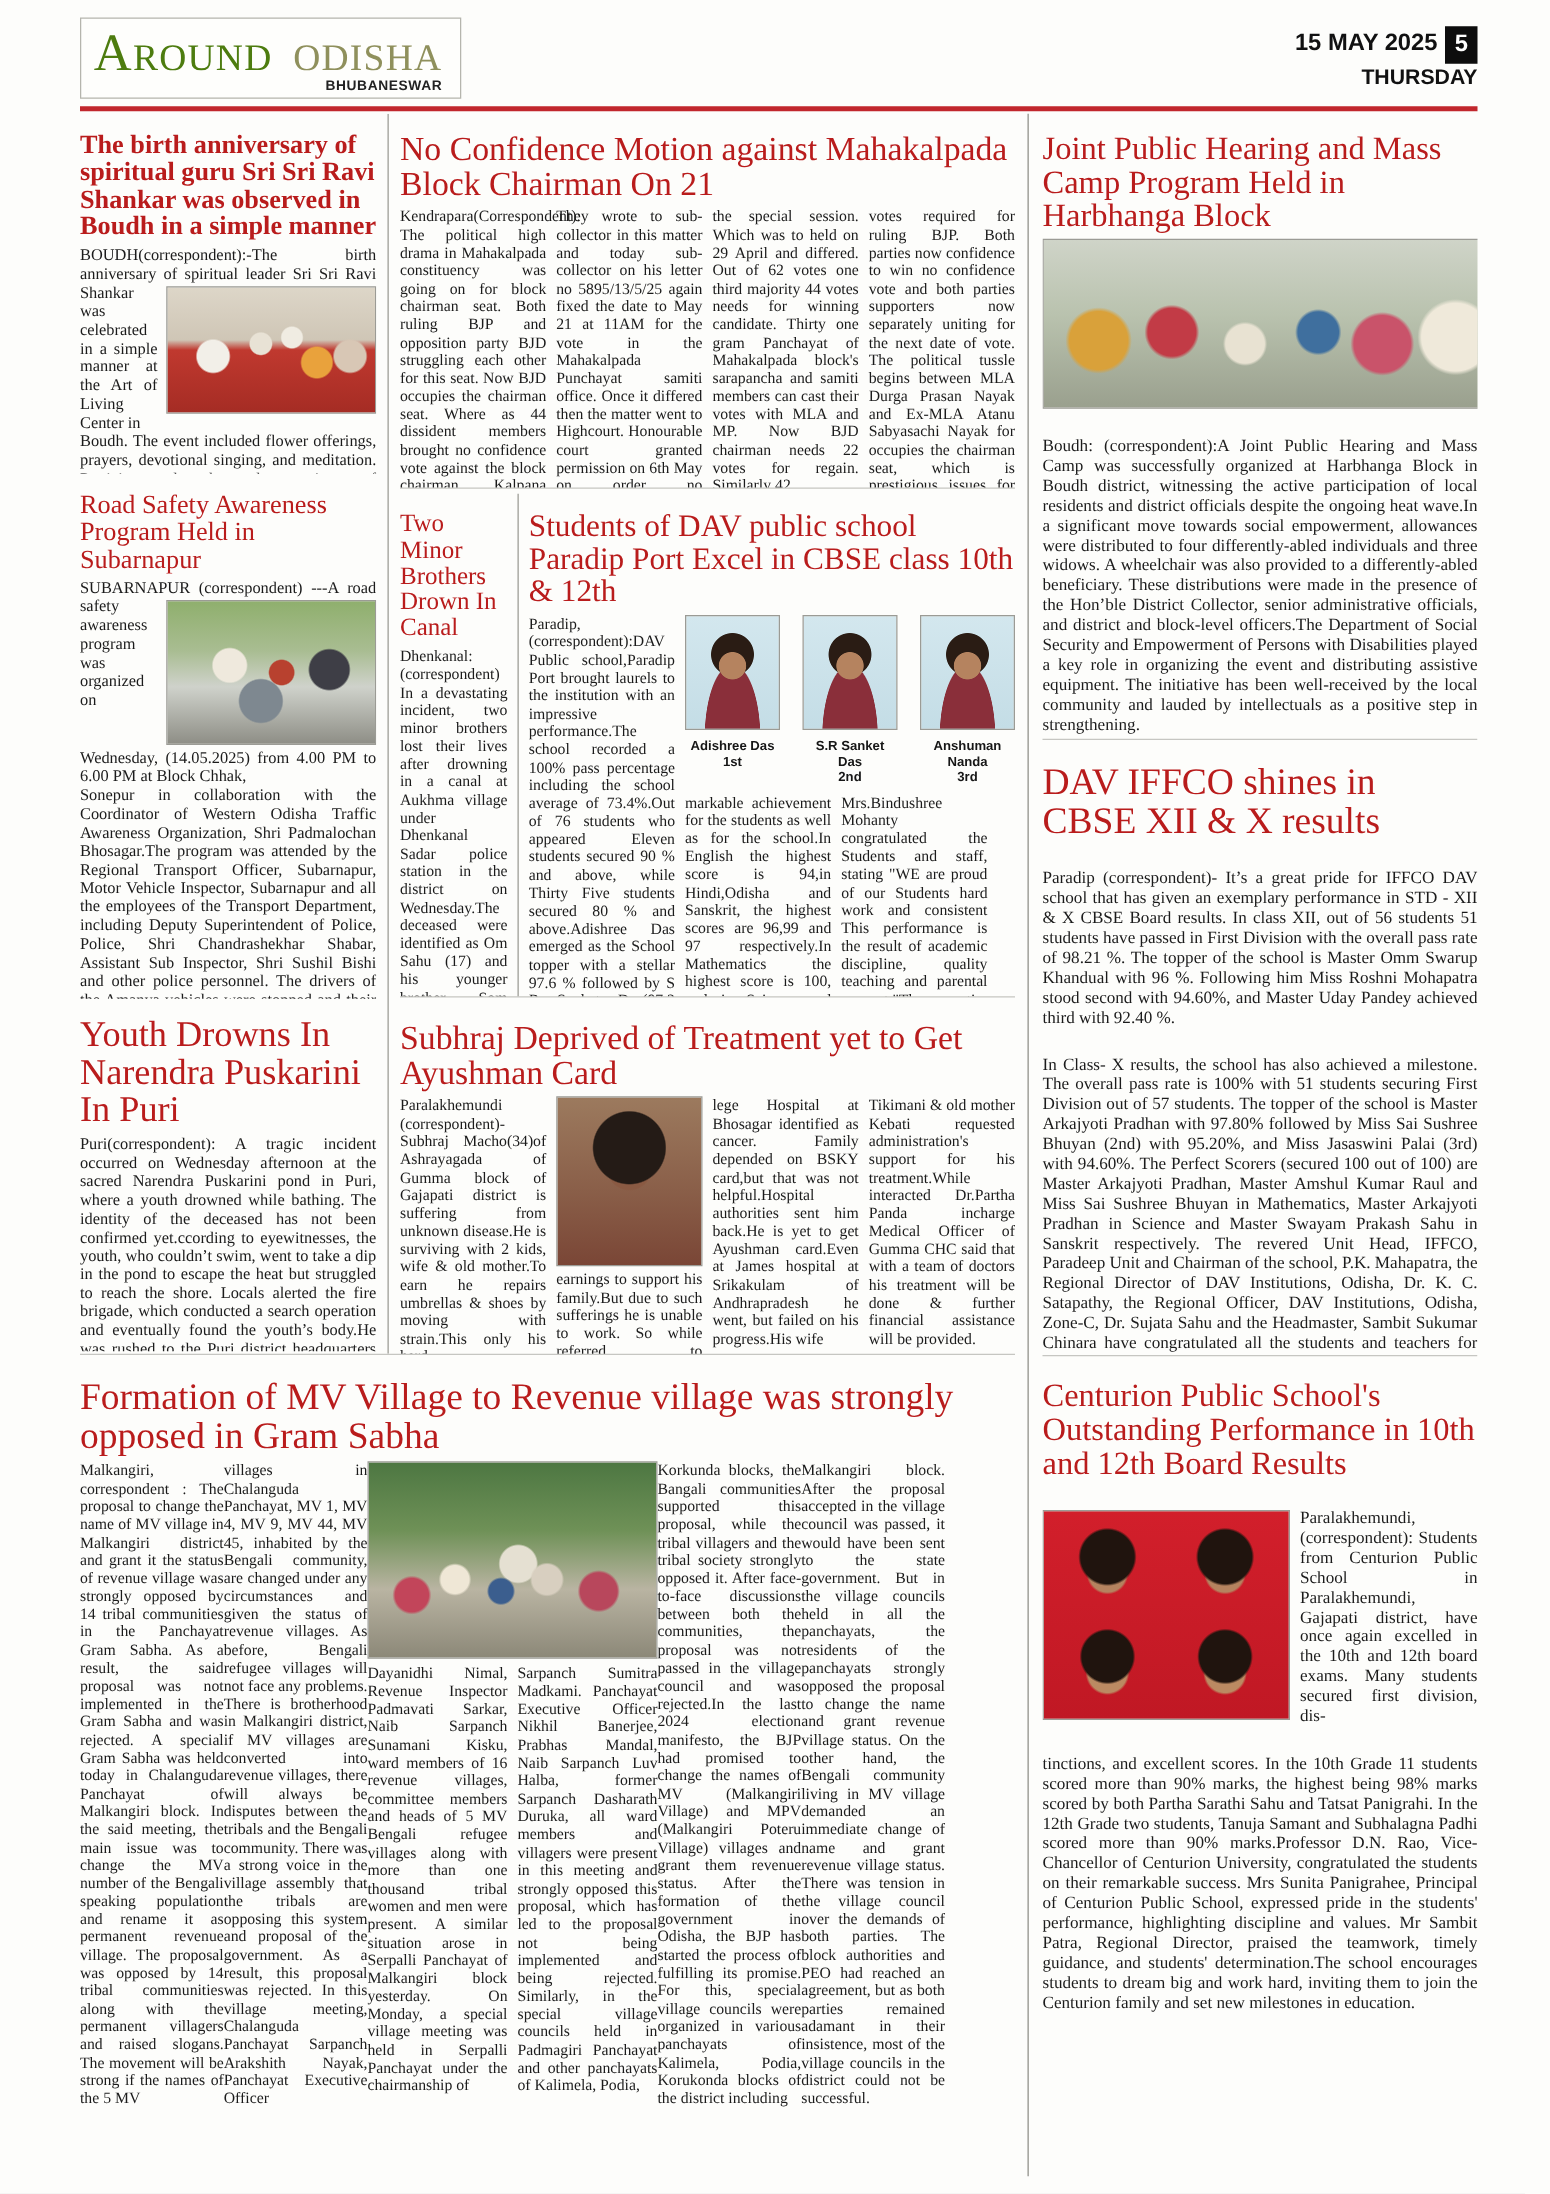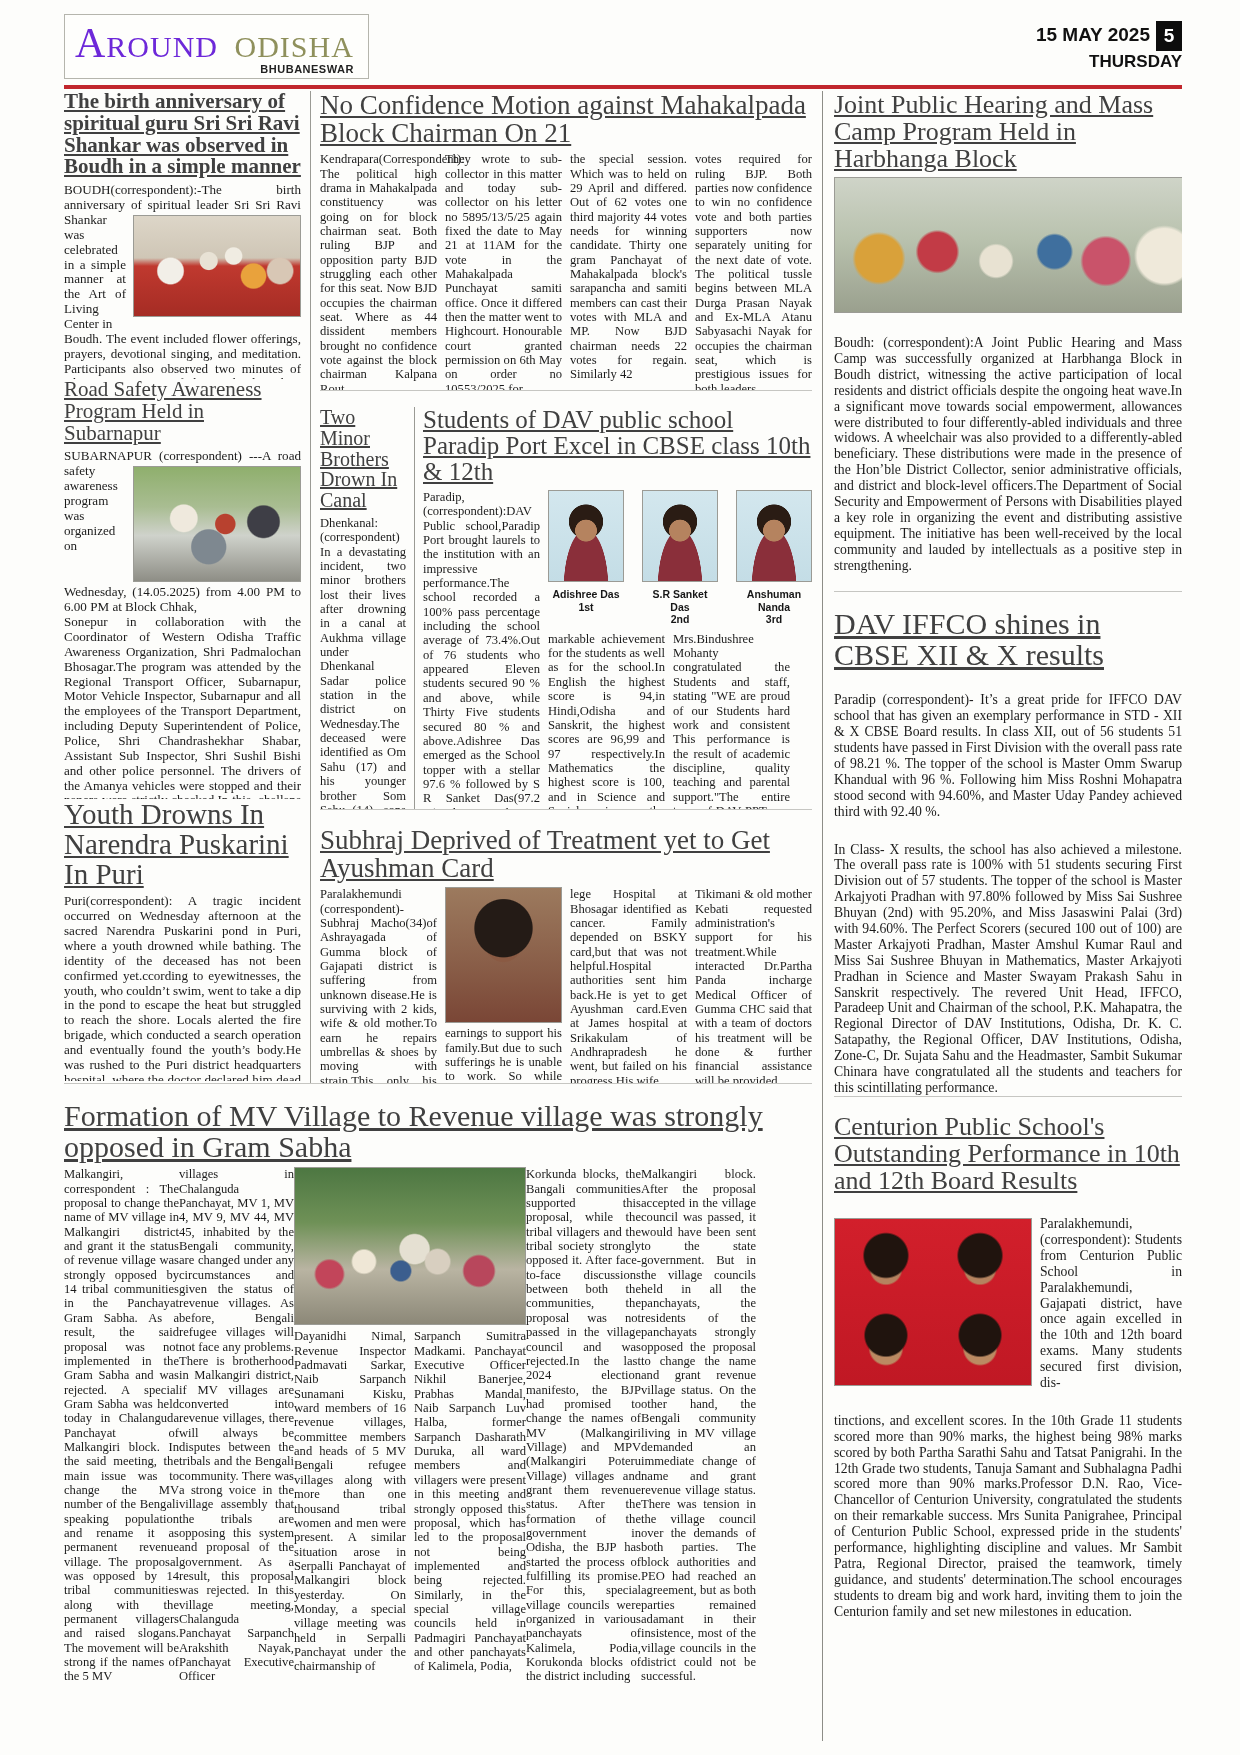--- a/index.html
+++ b/index.html
@@ -2,54 +2,54 @@
 <html><head>
 <meta charset="utf-8">
 <style>
   html,body{margin:0;padding:0;background:#e9e9e9;}
   .page{position:relative;width:1240px;height:1755px;background:#fdfdfb;margin:0 auto;
         font-family:"Liberation Serif",serif;color:#161616;overflow:hidden;}
   
   .header{display:flex;justify-content:space-between;align-items:center;padding:14px 58px 6px 64px;}
   .logo{border:1px solid #b5b5ad;background:#fefefc;padding:4px 14px 3px 10px;}
   .logo-line{font-size:30px;letter-spacing:1px;white-space:nowrap;}
-  .logo-main{display:inline-block;color:#6d28d9;}
+  .logo-main{display:inline-block;color:#4d7c0f;}
   .logo-main::first-letter{font-size:42px;}
   .logo-accent{display:inline-block;color:#8f905c;margin-left:8px;}
   .logo-sub{display:block;text-align:right;font-family:"Liberation Sans",sans-serif;
             font-weight:bold;font-size:11px;letter-spacing:.5px;color:#222;margin-top:-4px;}
   .head-right{text-align:right;font-family:"Liberation Sans",sans-serif;}
   .date-row{display:flex;align-items:flex-start;justify-content:flex-end;gap:6px;}
   .date-text{font-weight:bold;font-size:19px;color:#111;padding-top:3px;}
   .page-box{width:26px;height:30px;background:#0d0d0d;color:#fff;font-weight:bold;font-size:19px;
             display:flex;align-items:center;justify-content:center;}
   .day-text{font-weight:bold;font-size:17px;color:#111;margin-top:1px;}
   .redline{height:4px;background:#c1272d;margin:0 58px 0 64px;}
   
   .content{display:flex;padding:2px 58px 0 64px;align-items:stretch;}
   .leftmid{width:748px;}
   .top-row{display:flex;height:992px;overflow:hidden;}
   .col-left{width:247px;padding-right:9px;border-right:1px solid #9a9a94;}
   .col-mid{width:492px;padding-left:9px;}
   .right-col{width:372px;margin-left:10px;padding-left:11px;border-left:1px solid #8d8d87;height:1650px;overflow:hidden;}
   
-  .hl{line-height:1.04;font-weight:normal;margin:0 0 5px;color:#404040;text-decoration:underline;}
+  .hl{line-height:1.04;font-weight:normal;margin:14px 0 5px;color:#b91c1c;}
   .s21{font-size:21px;font-weight:bold;}
   .s26{font-size:21px;}
   .s29{font-size:29px;}
   .s20b{font-size:20px;}
   .s25{font-size:25px;}
   .s33{font-size:27px;}
   .s30{font-size:30px;}
   .s27{font-size:26px;}
   .bt{font-size:13.1px;line-height:1.135;text-align:justify;color:#1b1b1b;}
   .bt-lg{font-size:13.7px;line-height:1.16;text-align:justify;color:#1b1b1b;margin-top:22px;}
   .narrow{font-size:12.6px;line-height:1.14;text-align:justify;color:#1b1b1b;}
   .sect{overflow:hidden;}
-  .rule-top{border-top:1px solid #88888278;padding-top:16px;}
+  .rule-top{border-top:1px solid #88888278;padding-top:4px;}
   
   .photo{border:1px solid #9b9b95;box-sizing:border-box;}
   .ph-float-r{float:right;margin:2px 0 3px 7px;}
   .ph-birth{width:168px;height:102px;
     background:
       radial-gradient(circle at 22% 55%, #f2efe8 0 9%, transparent 10%),
       radial-gradient(circle at 45% 45%, #e8e2d5 0 8%, transparent 9%),
       radial-gradient(circle at 72% 60%, #e9a23c 0 9%, transparent 10%),
       radial-gradient(circle at 88% 55%, #d8c7b5 0 8%, transparent 9%),
       radial-gradient(circle at 60% 40%, #f0ece2 0 7%, transparent 8%),

